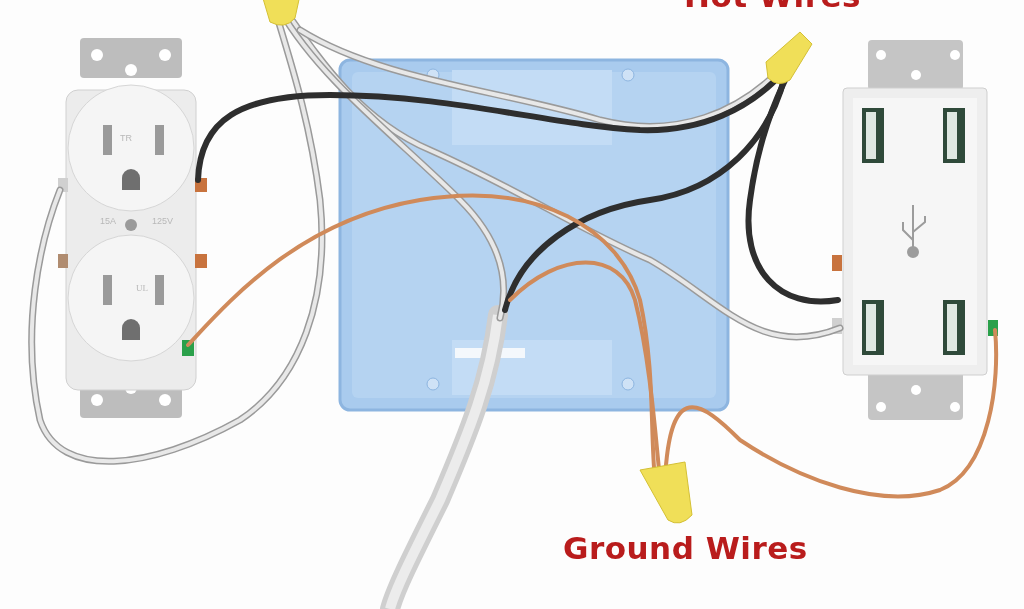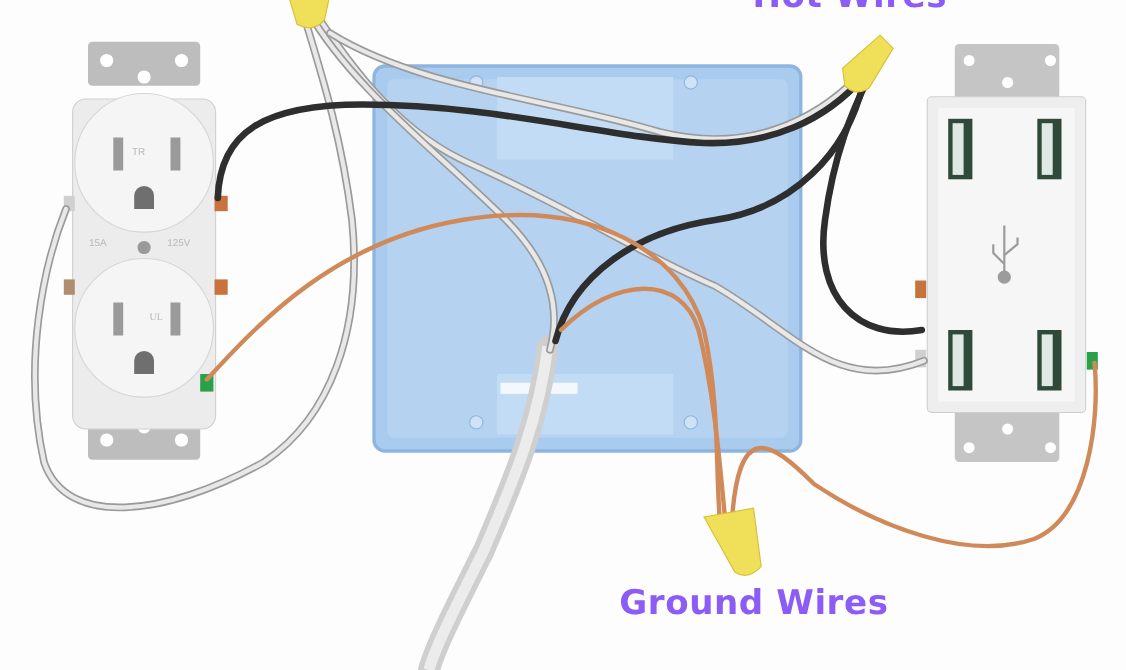--- a/index.html
+++ b/index.html
@@ -1,18 +1,18 @@
 <!DOCTYPE html>
 <html><head>
 <meta charset="utf-8">
 <style>
   html,body{margin:0;padding:0;}
   body{width:1024px;height:609px;background:#fdfdfd;position:relative;overflow:hidden;font-family:"Liberation Sans",sans-serif;}
   svg{position:absolute;left:0;top:0;}
-  .label{position:absolute;font-family:"DejaVu Sans",sans-serif;font-weight:bold;color:#8b5cf6;white-space:nowrap;letter-spacing:0.5px;}
+  .label{position:absolute;font-family:"DejaVu Sans",sans-serif;font-weight:bold;color:#b91c1c;white-space:nowrap;letter-spacing:0.5px;}
   .lbl-hot{left:684px;top:-22px;font-size:31px;}
   .lbl-ground{left:563px;top:530px;font-size:31px;}
   .small{position:absolute;font-size:9px;color:#b8b8b8;font-family:"Liberation Sans",sans-serif;}
 </style>
 </head>
 <body>
 
 <svg width="1024" height="609" viewBox="0 0 1024 609">
 
   <g>
@@ -115,17 +115,17 @@
   <g>
     <path d="M766 62 L800 32 L812 44 L790 80 Q778 88 768 78 Z" fill="#f0df58" stroke="#d4c035"></path>
   </g>
   <g>
     <path d="M640 470 L685 462 L692 515 Q680 528 668 520 Z" fill="#f0df58" stroke="#d4c035"></path>
   </g>
 </svg>
 
 <span class="small" style="left:120px;top:133px;text-align:right;">TR</span>
 <span class="small" style="left:136px;top:283px;font-family:Liberation Serif, serif;">UL</span>
-<span class="small" style="left:81px;top:216px;">15A</span>
+<span class="small" style="left:100px;top:216px;">15A</span>
 <span class="small" style="left:152px;top:216px;">125V</span>
 
 <div class="label lbl-hot">Hot Wires</div>
 <div class="label lbl-ground">Ground Wires</div>
 
 </body></html>

